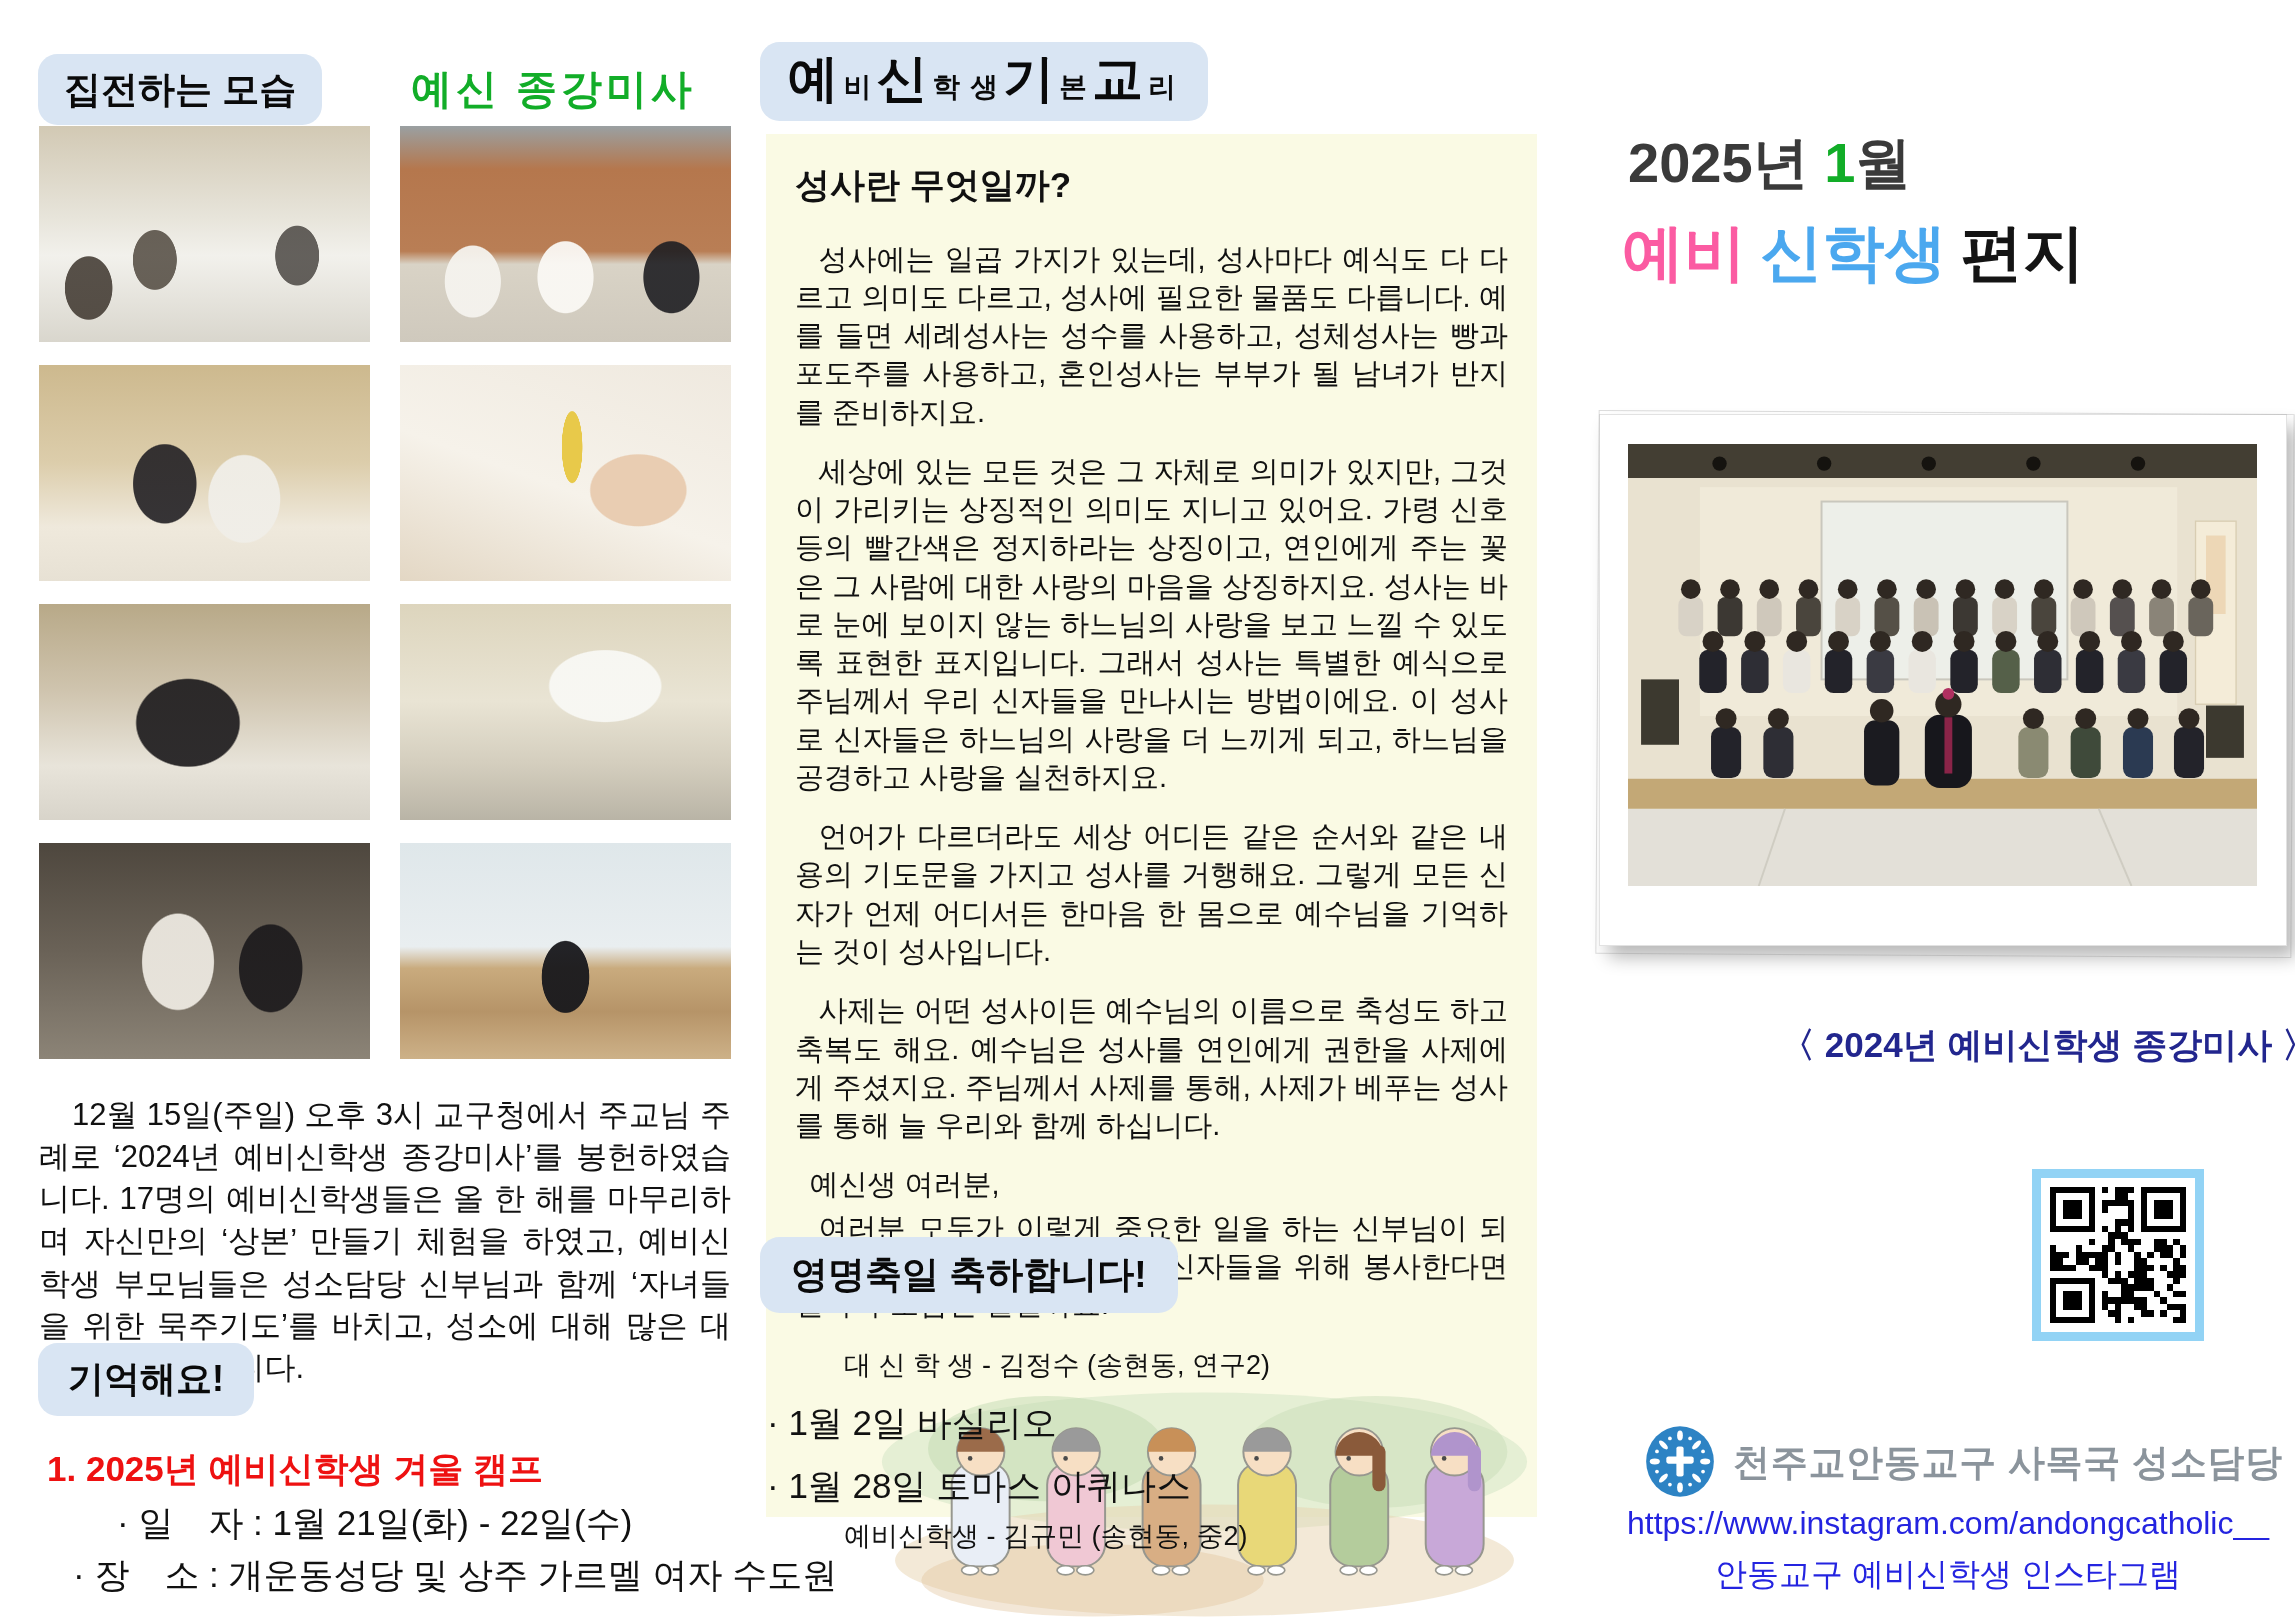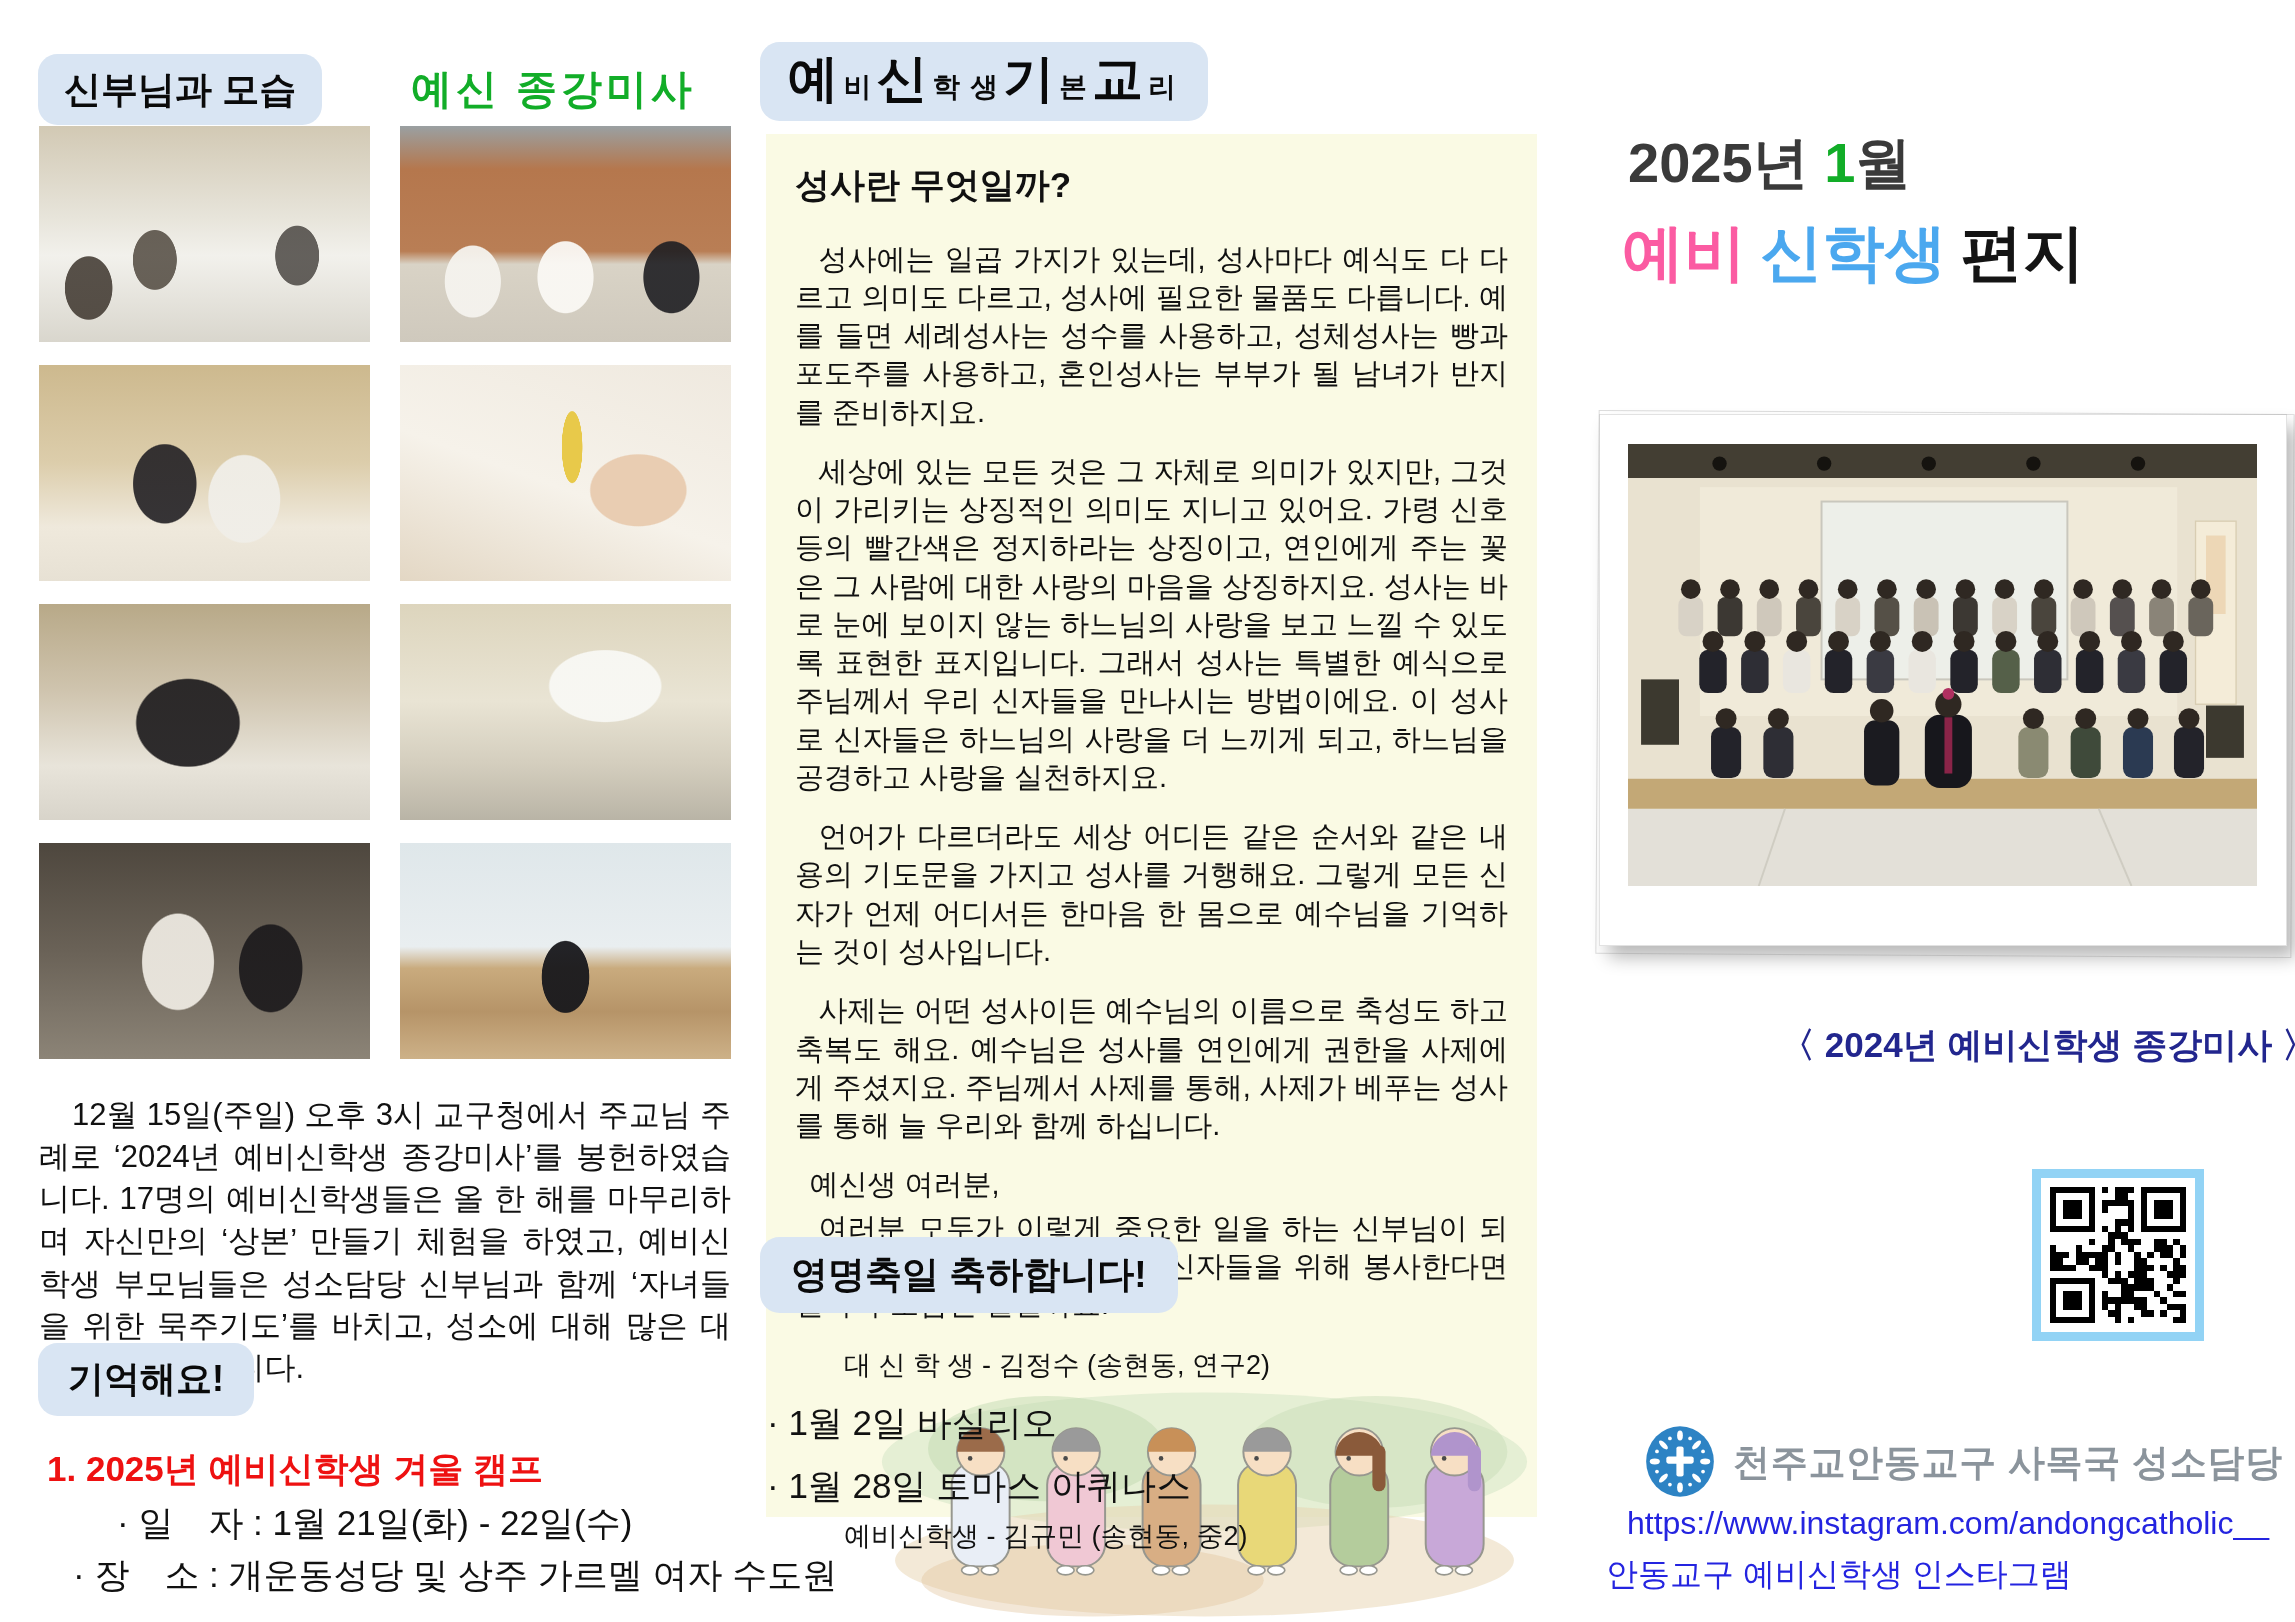--- a/index.html
+++ b/index.html
@@ -106,27 +106,27 @@
   #group-photo-svg{position:absolute;left:27.5px;top:29px;width:629px;height:442px;display:block;}
   #photo-caption{left:1767px;top:1022px;width:563px;text-align:center;
     font-size:35px;font-weight:600;color:var(--navy);white-space:nowrap;}
   #qr-frame{left:2032px;top:1169px;border:9.2px solid var(--qr_border);background:#fff;padding:8.5px;}
   #qr-grid{display:grid;grid-template-columns:repeat(21,6.5px);grid-auto-rows:6.5px;}
   .qc{background:#000;} .qw{background:#fff;}
   #logo-svg{left:1644px;top:1425px;width:72px;height:73px;}
   #org-name{left:1733px;top:1438px;font-size:37px;font-weight:bold;color:var(--gray_text);letter-spacing:0.7px;white-space:nowrap;}
   #insta-url{left:1606px;top:1505px;width:684px;text-align:center;font-size:32px;
     color:var(--link_blue);text-decoration:none;display:block;}
-  #insta-label{left:1606px;top:1553px;width:684px;text-align:left;font-size:32px;color:var(--link_blue);}
+  #insta-label{left:1606px;top:1553px;width:684px;text-align:center;font-size:32px;color:var(--link_blue);}
 </style>
 </head>
 <body>
 
 <div id="left-badge" class="blue-badge">
-  <span>신부님과 모습</span>
+  <span>집전하는 모습</span>
 </div>
 <div id="green-title" class="abs">예신 종강미사</div>
 
 <div id="photo-grid" class="abs">
     <div class="photo p1" aria-label="교구청 회의실 긴 테이블에 둘러앉아 기도하는 부모님들"></div>
     <div class="photo p2" aria-label="벽돌 벽 앞 책상에서 성경을 읽는 예비신학생들"></div>
     <div class="photo p3" aria-label="책상에 앉아 대화하는 두 학생"></div>
     <div class="photo p4" aria-label="노란 크레파스로 상본을 색칠하는 손"></div>
     <div class="photo p5" aria-label="책상에서 책에 글을 쓰는 학생"></div>
     <div class="photo p6" aria-label="강당에서 화면을 보며 둘러앉은 미사 참석자들"></div>

